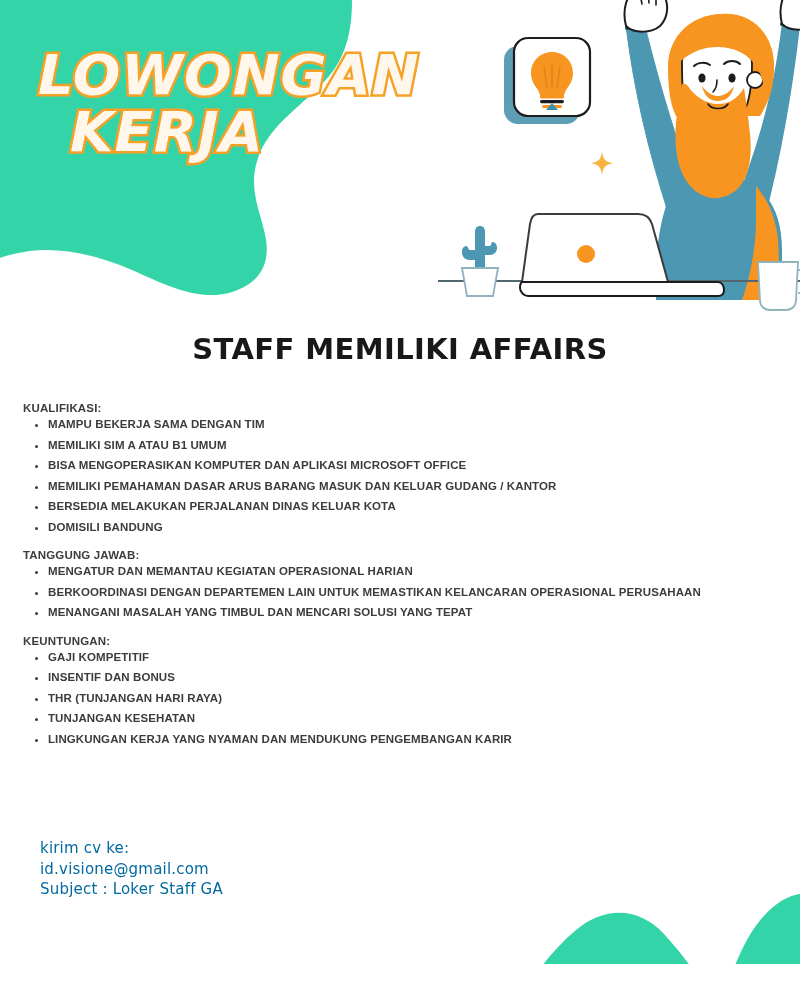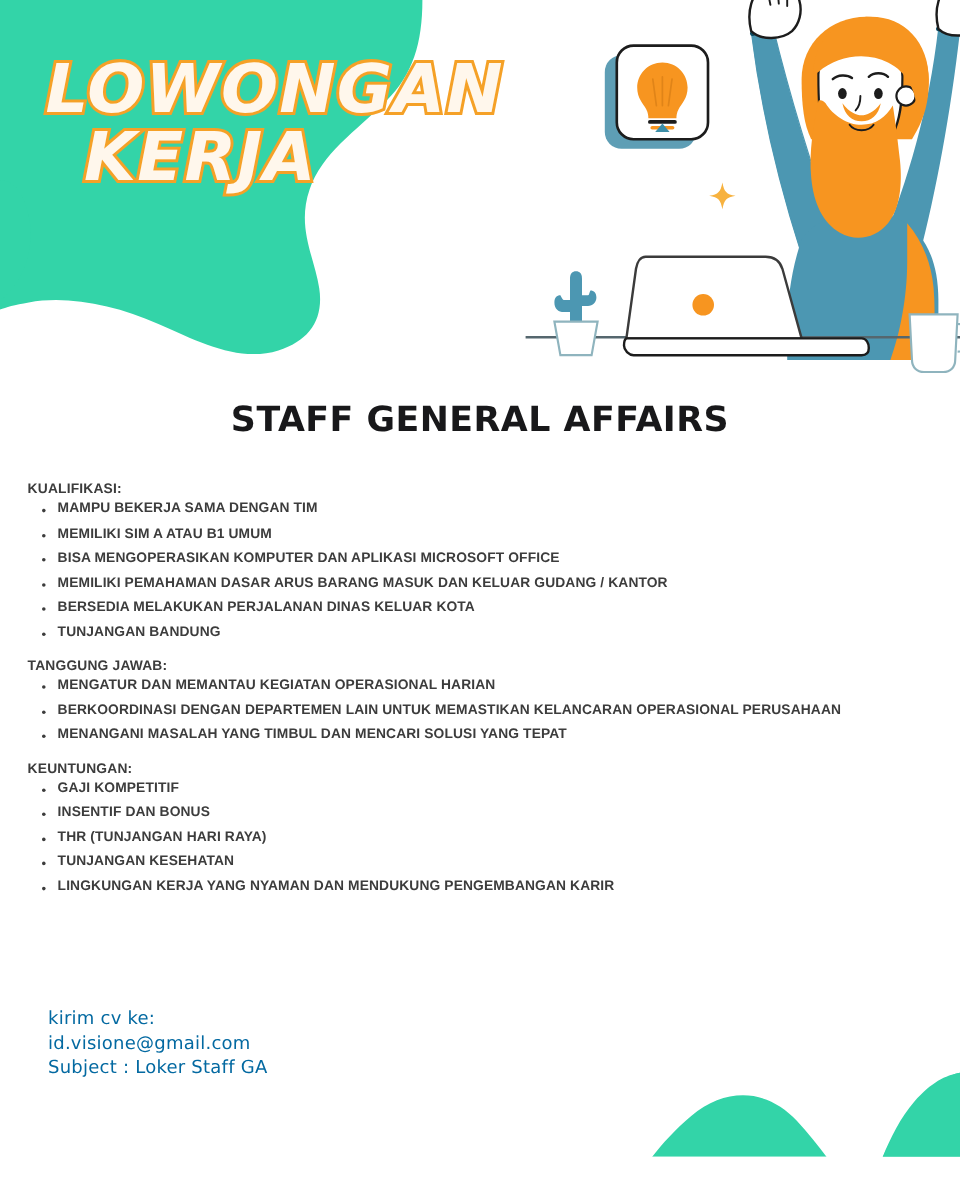--- a/index.html
+++ b/index.html
@@ -262,33 +262,33 @@
       </g>
 
       <g>
         <path fill="#ffffff" stroke="#8FB4BE" stroke-width="1.8" d="M328,262 L368,262 L366,300 C366,306 362,310 356,310 L340,310 C334,310 330,306 330,300 Z"></path>
         <path fill="none" stroke="#8FB4BE" stroke-width="1.8" d="M368,270 C378,270 382,276 382,282 C382,288 378,293 368,293"></path>
       </g>
 
     </g>
   </svg>
 
-  <div class="job-title">STAFF GENERAL AFFAIRS</div>
+  <div class="job-title">STAFF MEMILIKI AFFAIRS</div>
 
   <div class="body-block">
 
     <div class="sec">
       <div class="sec-head">KUALIFIKASI:</div>
       <ul class="sec-list">
         <li>MAMPU BEKERJA SAMA DENGAN TIM</li>
         <li>MEMILIKI SIM A ATAU B1 UMUM</li>
         <li>BISA MENGOPERASIKAN KOMPUTER DAN APLIKASI MICROSOFT OFFICE</li>
         <li>MEMILIKI PEMAHAMAN DASAR ARUS BARANG MASUK DAN KELUAR GUDANG / KANTOR</li>
         <li>BERSEDIA MELAKUKAN PERJALANAN DINAS KELUAR KOTA</li>
-        <li>TUNJANGAN BANDUNG</li>
+        <li>DOMISILI BANDUNG</li>
       </ul>
     </div>
 
     <div class="sec">
       <div class="sec-head">TANGGUNG JAWAB:</div>
       <ul class="sec-list">
         <li>MENGATUR DAN MEMANTAU KEGIATAN OPERASIONAL HARIAN</li>
         <li>BERKOORDINASI DENGAN DEPARTEMEN LAIN UNTUK MEMASTIKAN KELANCARAN OPERASIONAL PERUSAHAAN</li>
         <li>MENANGANI MASALAH YANG TIMBUL DAN MENCARI SOLUSI YANG TEPAT</li>
       </ul>

